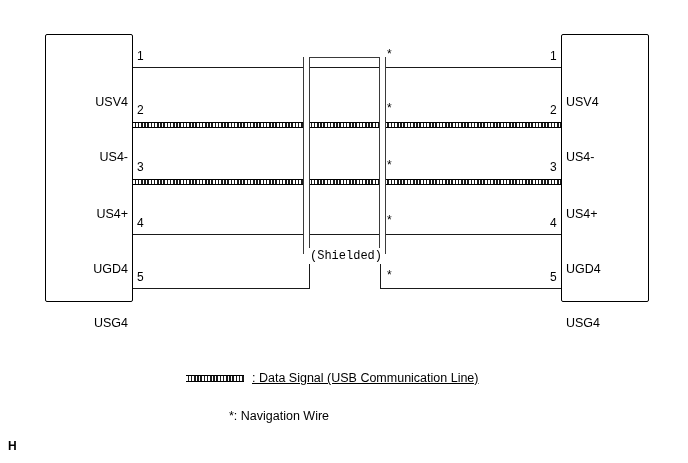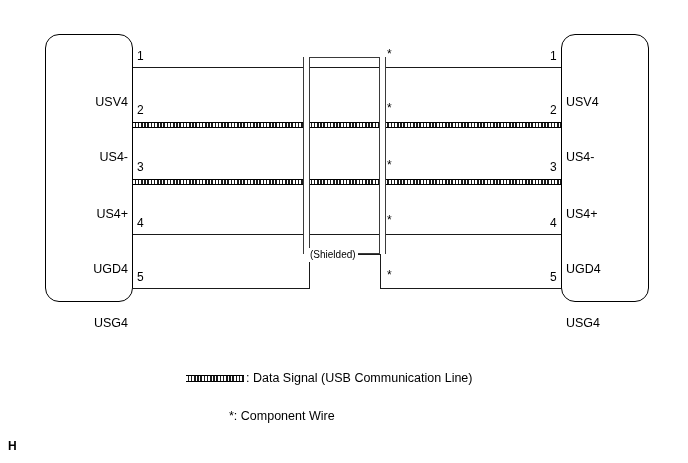--- a/index.html
+++ b/index.html
@@ -16,21 +16,21 @@
     width: 688px;
     height: 463px;
     background: #ffffff;
     overflow: hidden;
   }
 
   
   .connector-box {
     position: absolute;
     border: 1.6px solid #000000;
-    border-radius: 14px;
+    border-radius: 2px;
     background: #ffffff;
     box-sizing: border-box;
     z-index: 6;
   }
   #connector-left  { left: 45px;  top: 34px; width: 88px;  height: 268px; }
   #connector-right { left: 561px; top: 34px; width: 88px;  height: 268px; }
 
   
   .terminal-label {
     position: absolute;
@@ -128,26 +128,27 @@
     background: #ffffff;
     box-sizing: border-box;
   }
   #shield-box .shield-side.left  { left: 0; }
   #shield-box .shield-side.right { right: 0; }
 
   #shield-label {
     position: absolute;
     left: 308px;
     top: 248px;
-    font-size: 10px;
+    font-size: 12px;
     line-height: 1;
     background: #ffffff;
     padding: 2px 2px 2px 2px;
     white-space: nowrap;
     z-index: 7;
+    font-family: Liberation Mono, monospace;
   }
 
   
   #legend {
     position: absolute;
     left: 0;
     top: 368px;
     width: 688px;
     z-index: 6;
   }
@@ -167,22 +168,23 @@
         #ffffff 0px, #ffffff 1.6px,
         rgba(0,0,0,0) 1.6px, rgba(0,0,0,0) 3.2px);
     border-top: 1px solid #000;
     border-bottom: 1px solid #000;
     box-sizing: border-box;
     flex: 0 0 auto;
   }
   .legend-text {
     font-size: 12.5px;
     line-height: 1;
-    margin-left: 2px;
-    white-space: nowrap;
+    margin-left: 8px;
+    white-space: nowrap;
+    text-decoration: underline;
   }
   #legend-row-nav {
     position: absolute;
     left: 229px;
     top: 42px;
     font-size: 12.5px;
     line-height: 1;
     white-space: nowrap;
   }
 
@@ -257,18 +259,18 @@
     <div class="terminal-label right" style="top:228px;">UGD4</div>
     <div class="terminal-label right" style="top:282px;">USG4</div>
   </div>
 
 
   <div id="legend">
     <div id="legend-row-data">
       <div class="legend-swatch"></div>
       <div class="legend-text">: Data Signal (USB Communication Line)</div>
     </div>
-    <div id="legend-row-nav">*: Component Wire</div>
+    <div id="legend-row-nav">*: Navigation Wire</div>
   </div>
 
   <div id="page-code">H</div>
 
 </div>
 
 </body></html>

